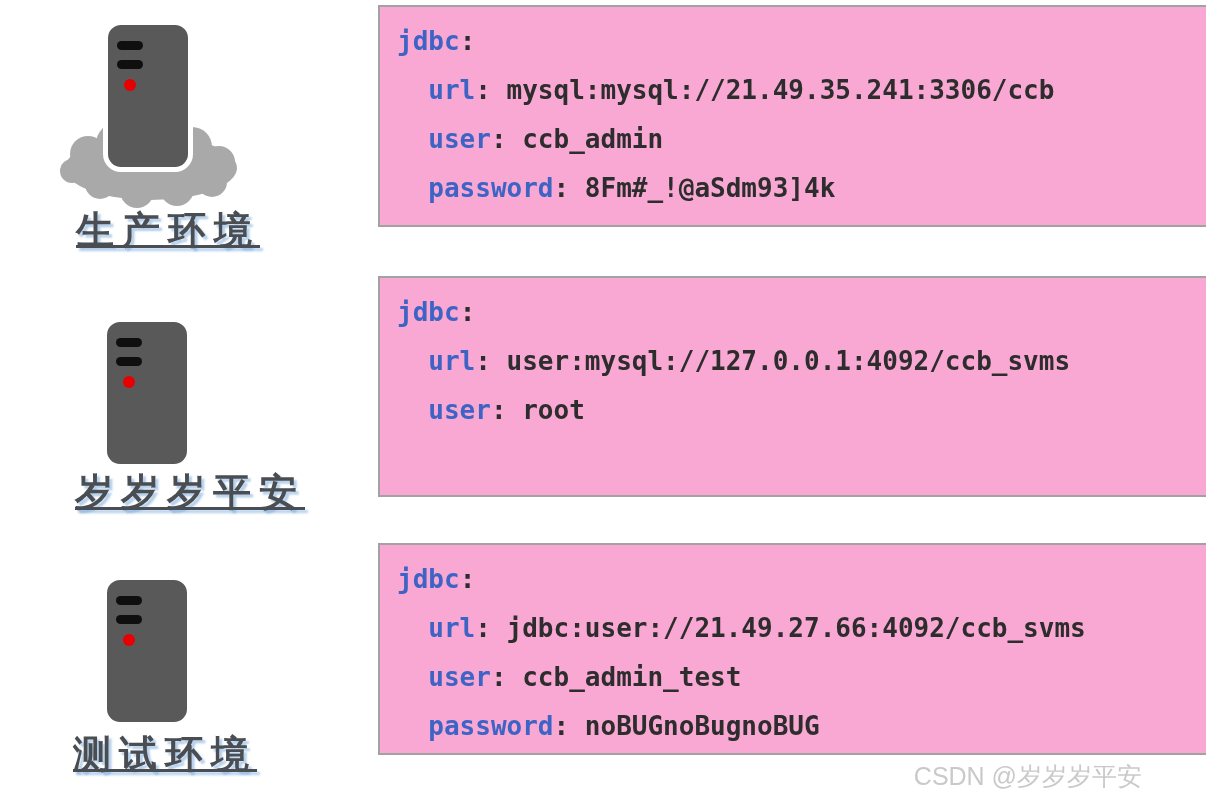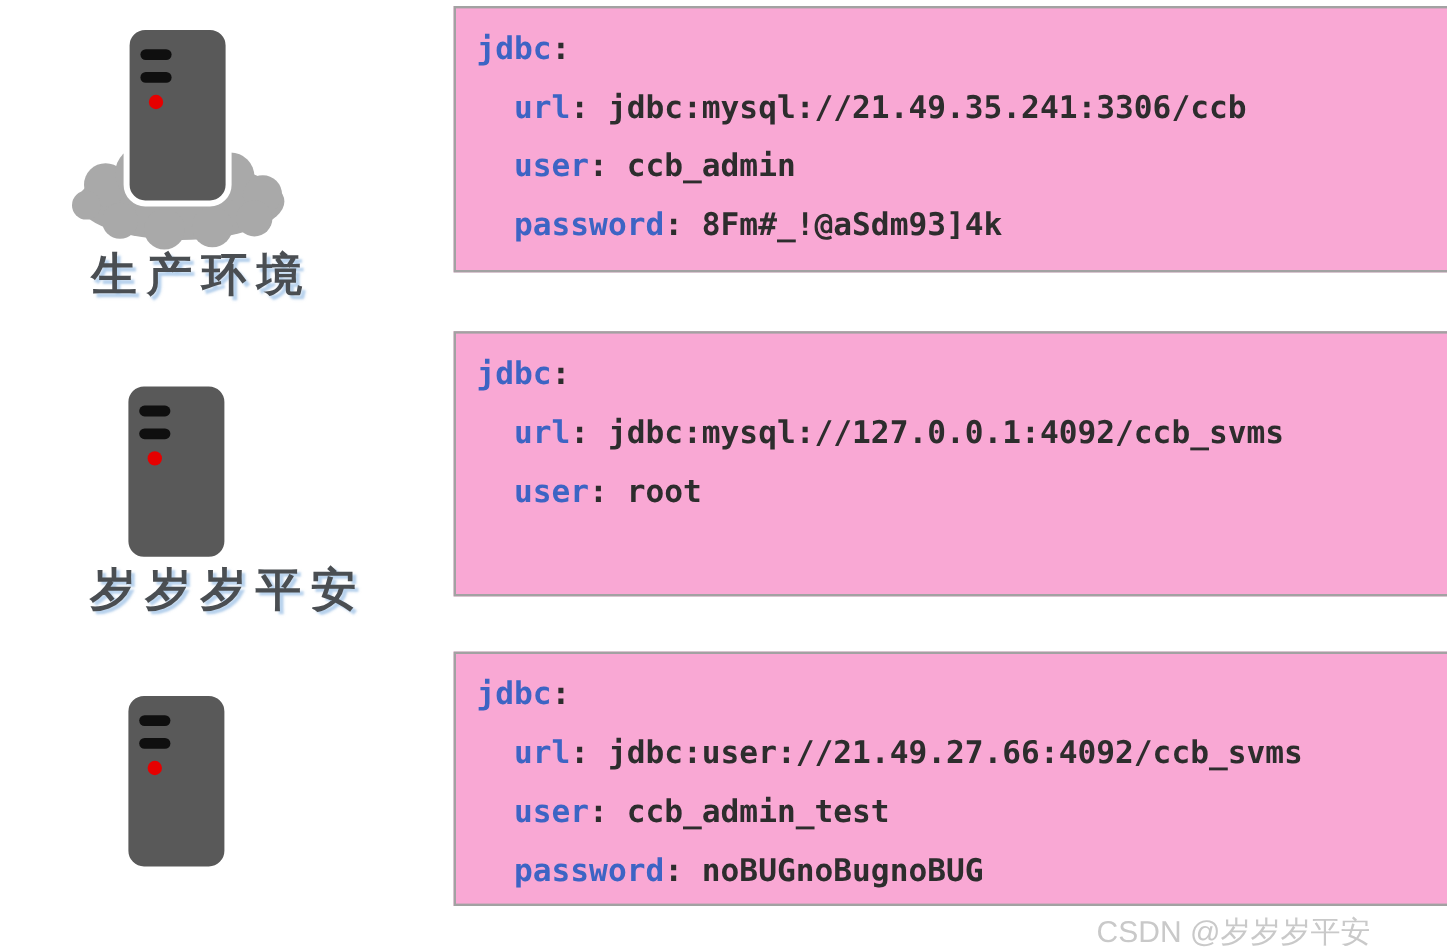--- a/index.html
+++ b/index.html
@@ -46,20 +46,21 @@
   
   .env-label {
     position: absolute;
     font-size: 38px;
     font-weight: bold;
     letter-spacing: 8px;
     color: #4a4e52;
     line-height: 42px;
     white-space: nowrap;
     text-shadow: 3px 3px 2px rgba(120, 170, 220, 0.55);
+    text-decoration: underline;
   }
 
   
   .config-box {
     position: absolute;
     left: 378px;
     width: 889px;
     box-sizing: border-box;
     background: #f9a8d4;
     border: 2px solid #a2a2a2;
@@ -112,21 +113,21 @@
     <div class="slot s2"></div>
     <div class="led"></div>
   </div>
   <div class="env-label" style="left:76px; top:209px;">生产环境</div>
 
   <div class="config-box" style="top:5px; height:222px;">
     <div class="code-line">
       <span class="yaml-key">jdbc</span><span>:</span>
     </div>
     <div class="code-line indent">
-      <span class="yaml-key">url</span><span>:</span><span class="yaml-value">jdbc:mysql://21.49.35.241:3306/ccb</span>
+      <span class="yaml-key">url</span><span>:</span><span class="yaml-value">mysql:mysql://21.49.35.241:3306/ccb</span>
     </div>
     <div class="code-line indent">
       <span class="yaml-key">user</span><span>:</span><span class="yaml-value">ccb_admin</span>
     </div>
     <div class="code-line indent">
       <span class="yaml-key">password</span><span>:</span><span class="yaml-value">8Fm#_!@aSdm93]4k</span>
     </div>
   </div>
 
   <div class="tower" style="left:102px; top:317px;">
@@ -134,32 +135,33 @@
     <div class="slot s2"></div>
     <div class="led"></div>
   </div>
   <div class="env-label" style="left:75px; top:471px;">岁岁岁平安</div>
 
   <div class="config-box" style="top:276px; height:221px;">
     <div class="code-line">
       <span class="yaml-key">jdbc</span><span>:</span>
     </div>
     <div class="code-line indent">
-      <span class="yaml-key">url</span><span>:</span><span class="yaml-value">jdbc:mysql://127.0.0.1:4092/ccb_svms</span>
+      <span class="yaml-key">url</span><span>:</span><span class="yaml-value">user:mysql://127.0.0.1:4092/ccb_svms</span>
     </div>
     <div class="code-line indent">
       <span class="yaml-key">user</span><span>:</span><span class="yaml-value">root</span>
     </div>
   </div>
 
   <div class="tower" style="left:102px; top:575px;">
     <div class="slot s1"></div>
     <div class="slot s2"></div>
     <div class="led"></div>
   </div>
+  <div class="env-label" style="left:73px; top:733px;">测试环境</div>
 
   <div class="config-box" style="top:543px; height:212px;">
     <div class="code-line">
       <span class="yaml-key">jdbc</span><span>:</span>
     </div>
     <div class="code-line indent">
       <span class="yaml-key">url</span><span>:</span><span class="yaml-value">jdbc:user://21.49.27.66:4092/ccb_svms</span>
     </div>
     <div class="code-line indent">
       <span class="yaml-key">user</span><span>:</span><span class="yaml-value">ccb_admin_test</span>

